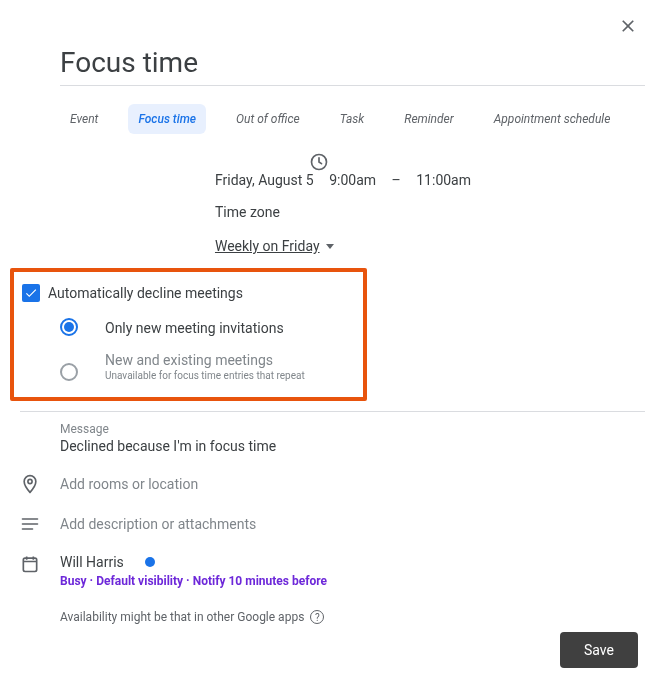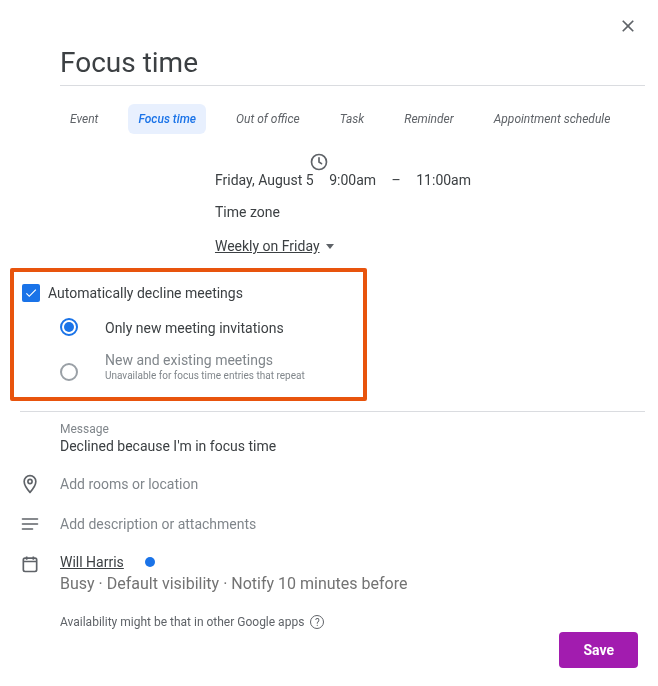--- a/index.html
+++ b/index.html
@@ -146,54 +146,54 @@
   }
   .field-row {
     display: flex;
     align-items: center;
     margin-top: 20px;
   }
   .organizer-row {
     display: flex;
     align-items: center;
     gap: 21px;
-    text-decoration: underline;
   }
   .busy-dot {
     width: 10px; height: 10px;
     border-radius: 50%;
     background: #1a73e8;
   }
   .sub-info {
-    font-size: 16px;
-    color: #737373;
+    font-size: 12px;
+    color: #6d28d9;
     margin-top: 4px;
+    font-weight: bold;
   }
   .avail-note {
     font-size: 12px;
     color: #5f6368;
     margin-top: 22px;
     display: flex;
     align-items: center;
     gap: 6px;
   }
   .qmark {
     width: 14px; height: 14px;
     border: 1.5px solid #5f6368;
     border-radius: 50%;
     font-size: 10px;
     display: flex; align-items: center; justify-content: center;
   }
   .save-btn {
     position: absolute;
     right: 20px;
     bottom: 18px;
-    background: #a21caf;
+    background: #404040;
     color: #fff;
-    font-weight: 700;
+    font-weight: 400;
     padding: 10px 24px;
     border-radius: 4px;
     cursor: pointer;
     font-size: 14px;
   }
   svg { display: block; }
 </style>
 </head>
 <body>
 

